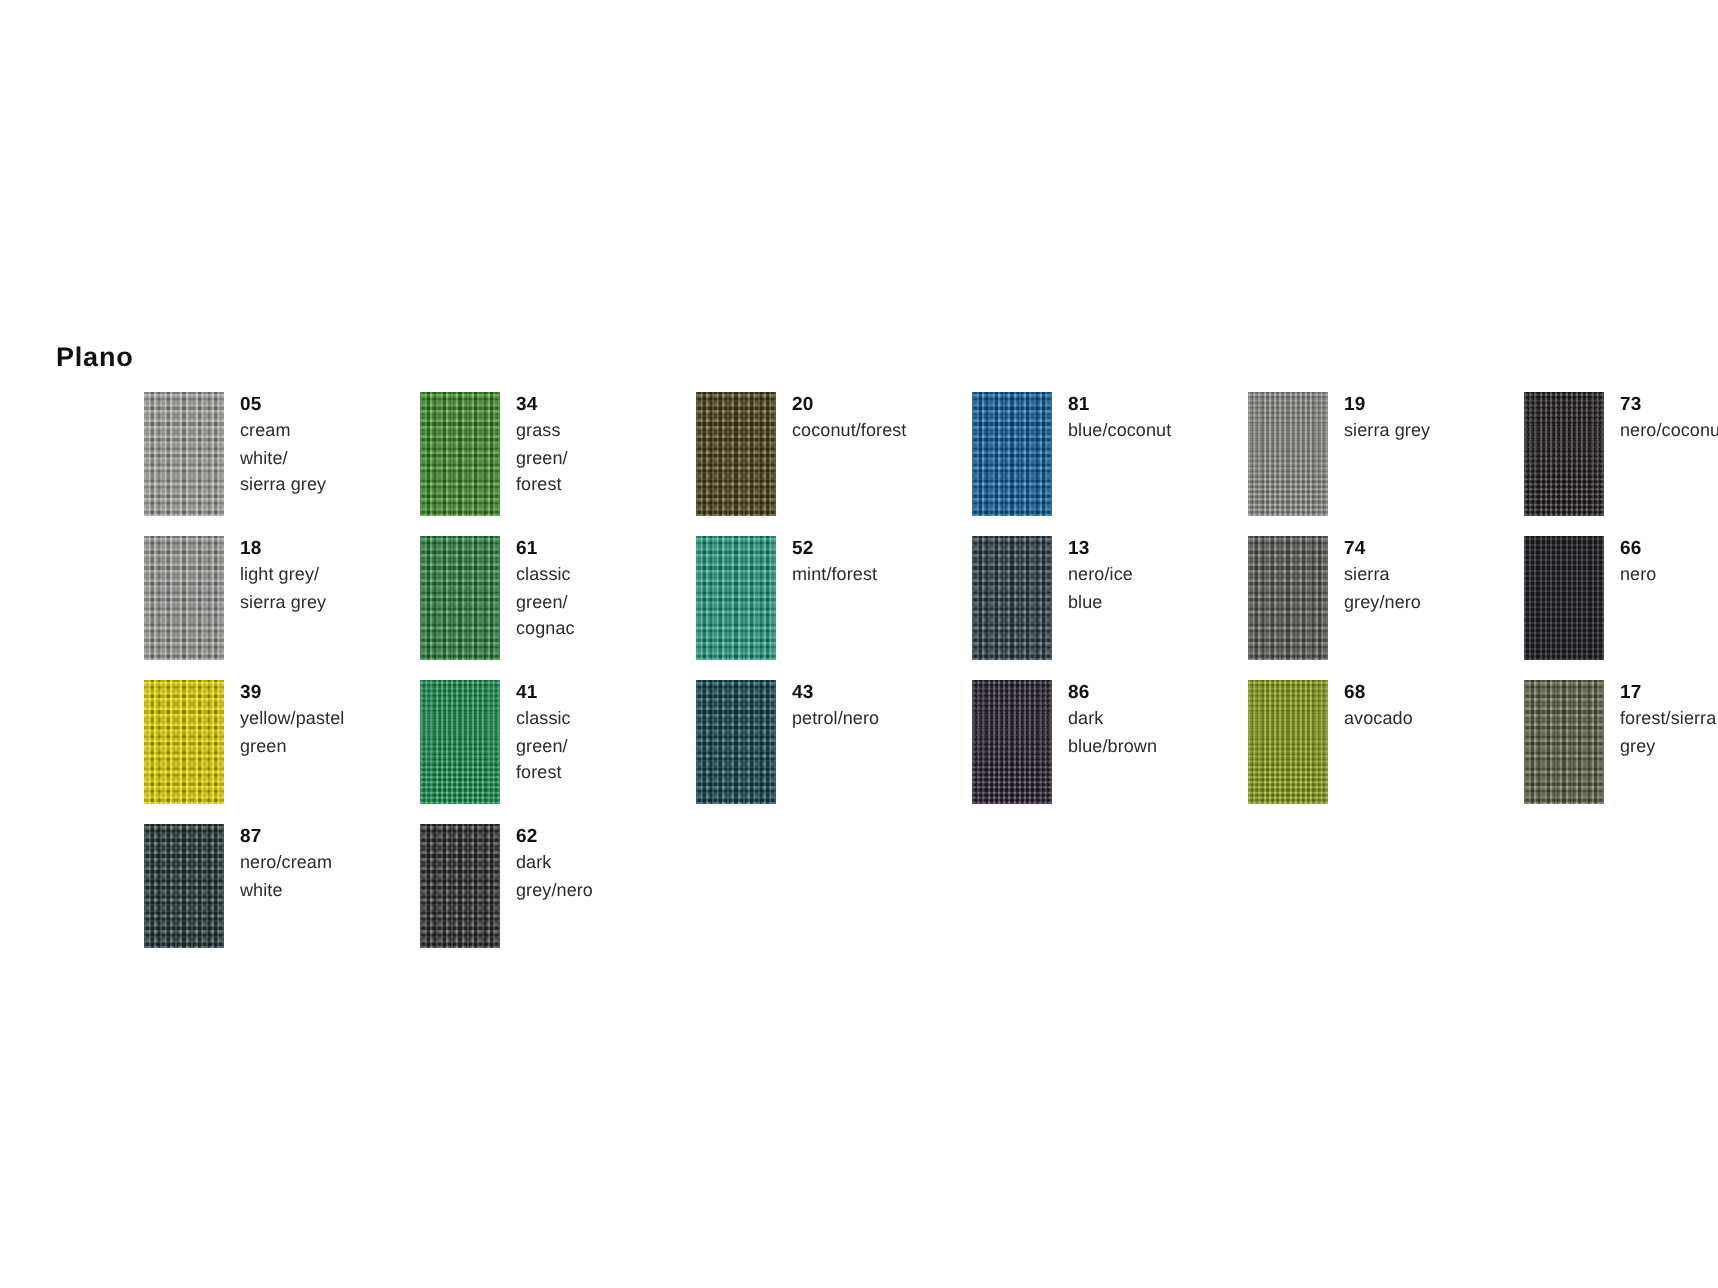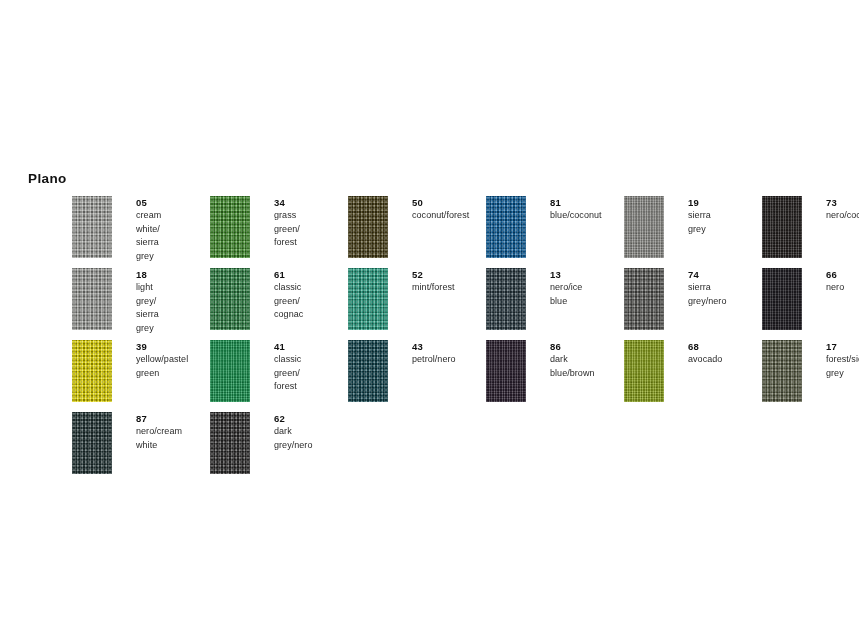--- a/index.html
+++ b/index.html
@@ -46,21 +46,21 @@
     grid-template-columns: repeat(6, 138px);
     grid-auto-rows: 72px;
     column-gap: 0px;
     row-gap: 0px;
   }
 
   .swatch-cell {
     position: relative;
     display: flex;
     align-items: flex-start;
-    gap: 16px;
+    gap: 0;
     padding-left: 44px;
   }
 
   .swatch-chip {
     width: 40px;
     height: 62px;
     flex: 0 0 40px;
     background-color: #999999;
     background-repeat: repeat;
     position: relative;
@@ -132,21 +132,21 @@
         <div class="swatch-chip" style="background-color: rgb(63, 143, 42); background-image: radial-gradient(rgba(255, 255, 255, 0.3) 0.9px, transparent 1.1px), radial-gradient(rgba(0, 0, 0, 0.3) 0.9px, transparent 1.1px); background-size: 4px 4px, 4px 4px; background-position: 0px 0px, 2px 2px;"></div>
         <div class="swatch-text">
           <div class="swatch-code">34</div>
           <div class="swatch-desc">grass green/
 forest</div>
         </div>
       </div>
       <div class="swatch-cell">
         <div class="swatch-chip" style="background-color: rgb(74, 65, 23); background-image: radial-gradient(rgba(255, 255, 255, 0.3) 0.9px, transparent 1.1px), radial-gradient(rgba(0, 0, 0, 0.3) 0.9px, transparent 1.1px); background-size: 4px 4px, 4px 4px; background-position: 0px 0px, 2px 2px;"></div>
         <div class="swatch-text">
-          <div class="swatch-code">50</div>
+          <div class="swatch-code">20</div>
           <div class="swatch-desc">coconut/forest</div>
         </div>
       </div>
       <div class="swatch-cell">
         <div class="swatch-chip" style="background-color: rgb(10, 95, 158); background-image: radial-gradient(rgba(255, 255, 255, 0.3) 0.9px, transparent 1.1px), radial-gradient(rgba(0, 0, 0, 0.3) 0.9px, transparent 1.1px); background-size: 4px 4px, 4px 4px; background-position: 0px 0px, 2px 2px;"></div>
         <div class="swatch-text">
           <div class="swatch-code">81</div>
           <div class="swatch-desc">blue/coconut</div>
         </div>
       </div>

